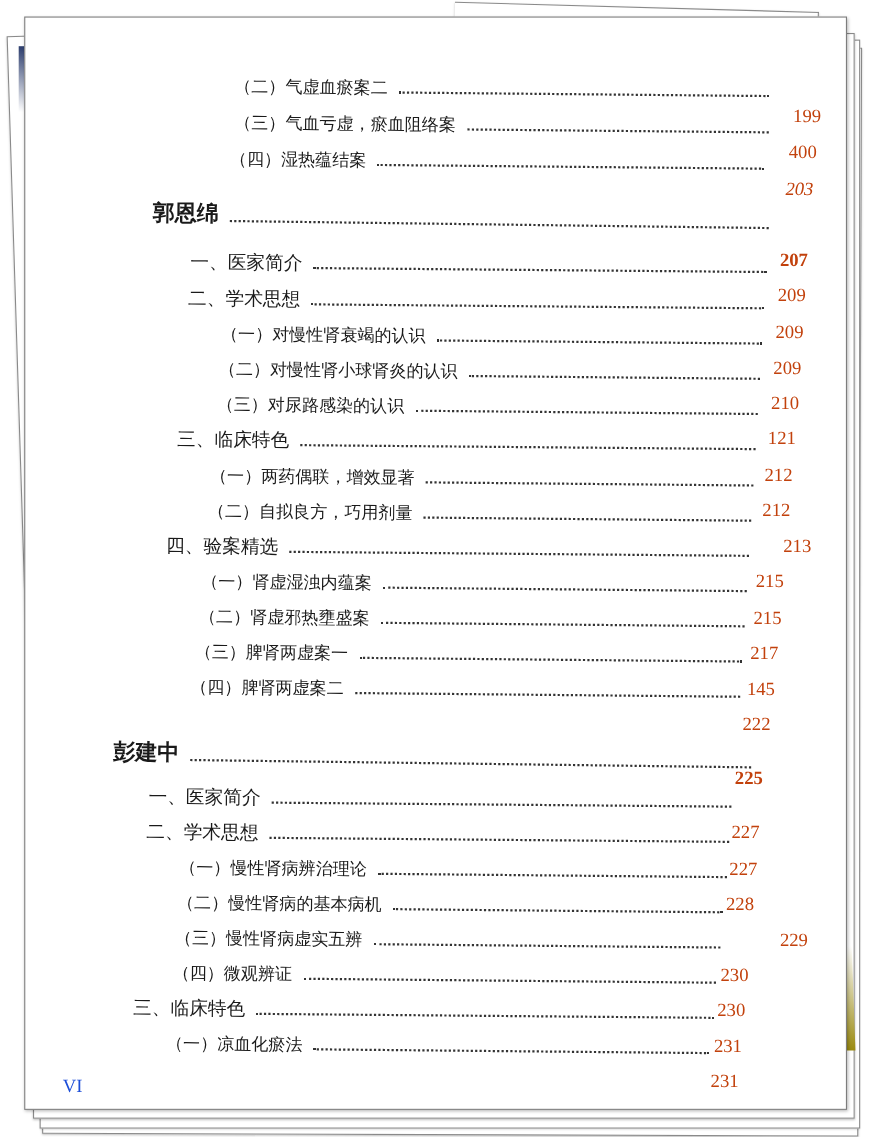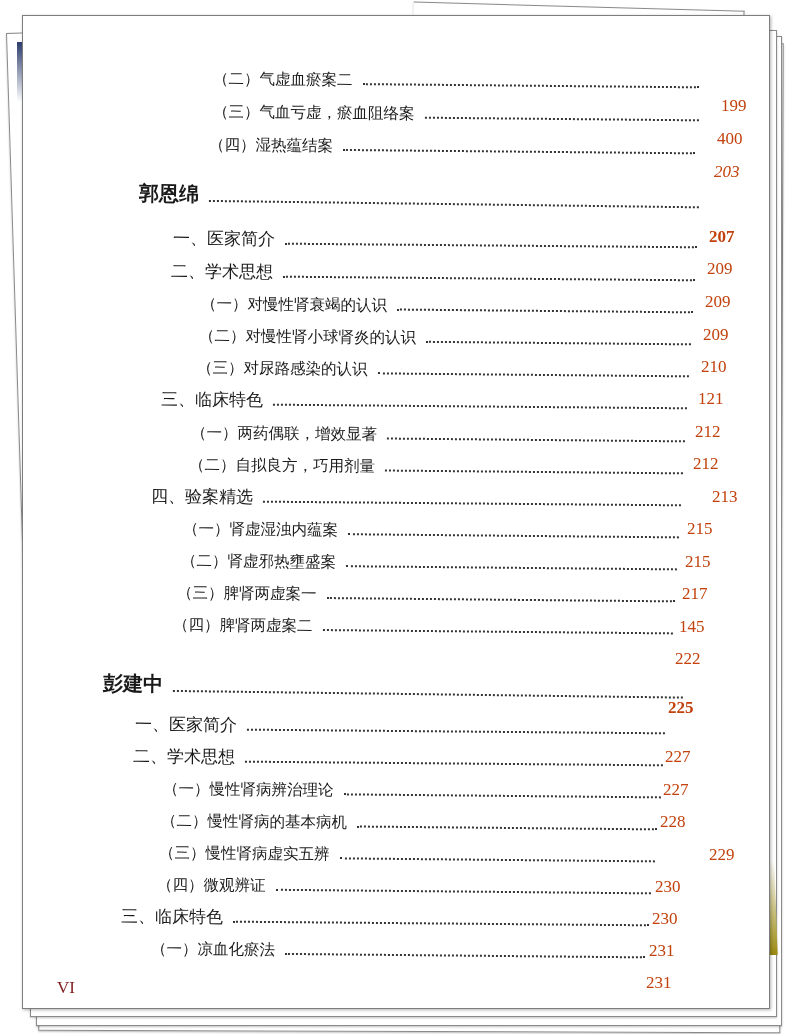--- a/index.html
+++ b/index.html
@@ -24,21 +24,21 @@
            color:#1a1a1a; font-size:17px; white-space:nowrap; }
   .entry .label { padding-right:10px; }
   .entry.heading .label { font-family:"DejaVu Sans","Liberation Sans",sans-serif; font-weight:bold; font-size:20px; }
   .entry.lvl1 .label { font-family:"DejaVu Sans","Liberation Sans",sans-serif; font-size:17px; }
   .entry.lvl2 .label { font-size:15.5px; }
   .leader { flex:1; border-bottom:2px dotted #333; margin-bottom:6px; height:0; }
   .pnum { position:absolute; font-family:"Liberation Serif","DejaVu Serif",serif;
           font-size:17px; color:#c2410c; }
   .pnum.bold { font-weight:bold; }
   .folio { position:absolute; left:56px; top:978px; font-family:"Liberation Serif",serif;
-           font-size:17px; color:#7f1d1d; }
+           font-size:17px; color:#1d4ed8; }
 </style>
 </head>
 <body>
 
 <div class="sheet back-left"></div>
 <div class="sheet back-right"></div>
 <div class="sheet s4"></div>
 <div class="sheet s3"></div>
 <div class="sheet s2"></div>
 <div class="accent-blue"></div>

